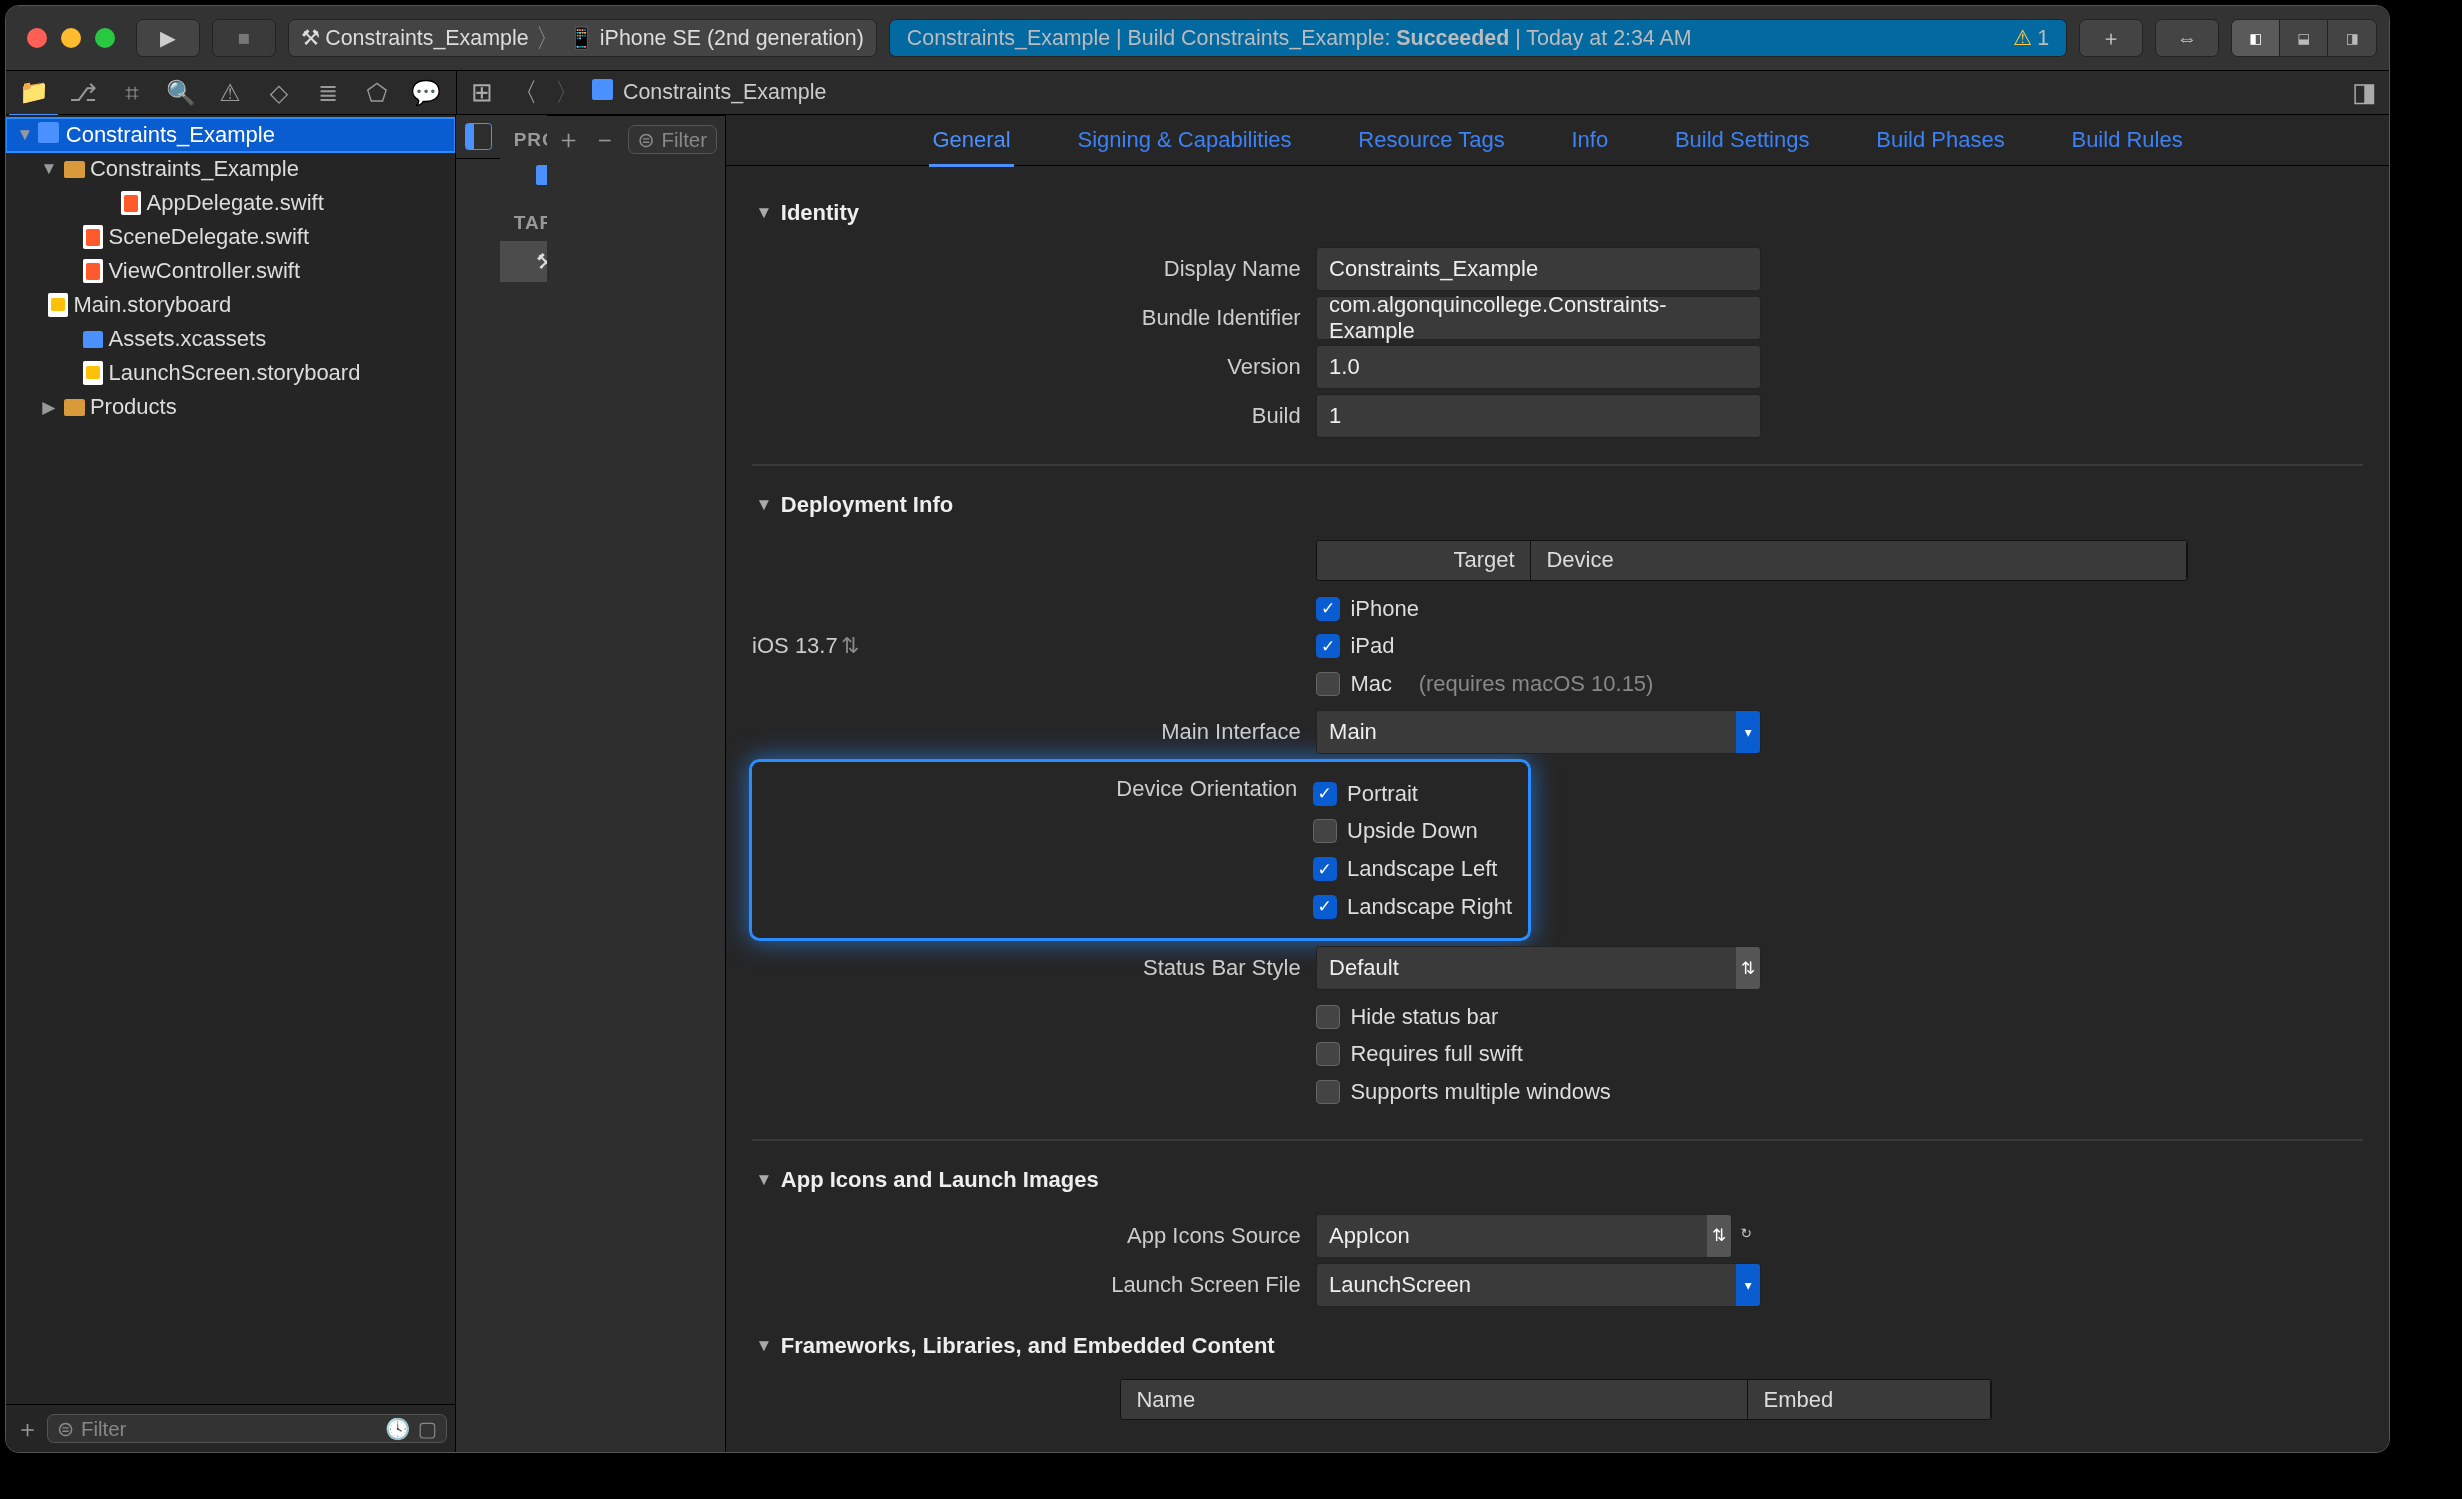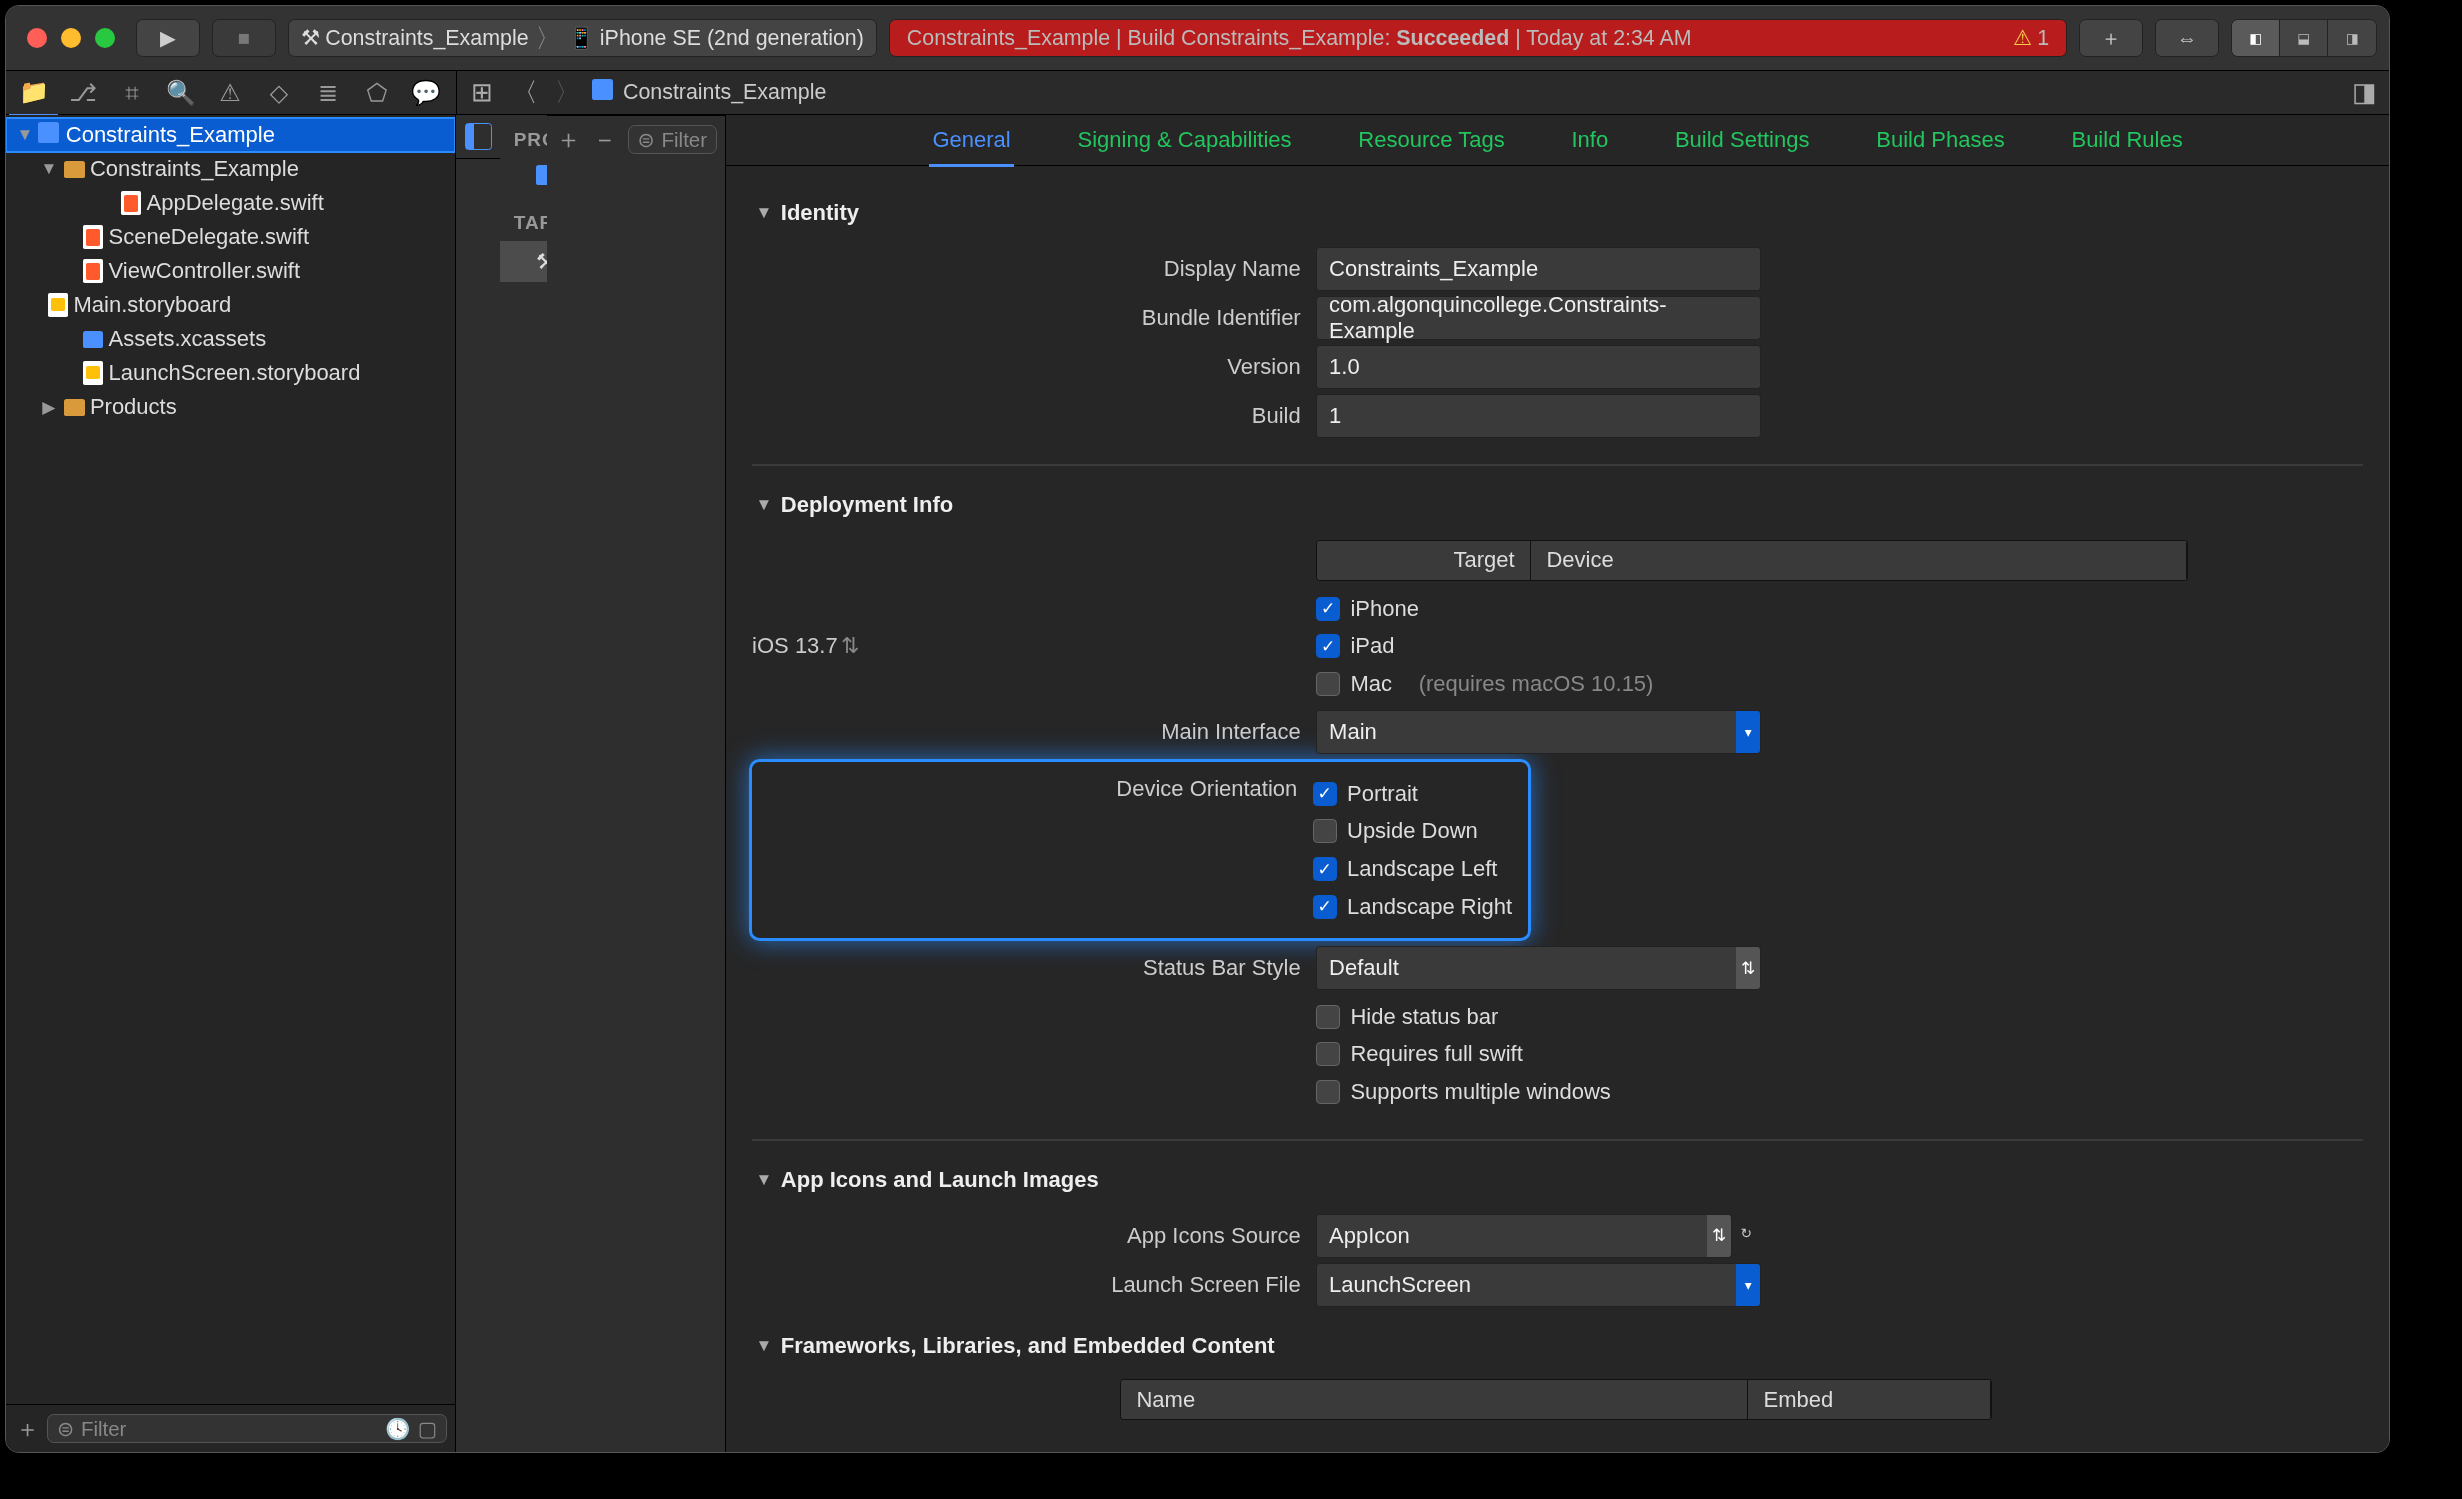--- a/index.html
+++ b/index.html
@@ -6,21 +6,21 @@
 body { background:#000; width:2462px; height:1500px; overflow:hidden; transform-origin:0 0;}
 .window { position:absolute; top:5.1px; left:5.1px; width:2385px; height:1448px; background:#1e1e1e; border:0.9px solid #555; border-radius:13.7px; overflow:hidden; display:flex; flex-direction:column; box-shadow:0 0 26px rgba(0,0,0,.8);}
 .titlebar { height:65px; background:#333333; border-bottom:0.9px solid #000; display:flex; align-items:center; padding:0 12px; gap:12px;}
 .traffic { display:flex; gap:13.7px; padding:0 8.5px;}
 .tl { width:20.5px; height:20.5px; border-radius:50%;}
 .tl.red{background:#ff5f57;} .tl.yellow{background:#febc2e;} .tl.green{background:#28c840;}
 .tb-btn { width:64px; height:38px; background:#444; border:0.9px solid #222; border-radius:6.8px; display:flex; align-items:center; justify-content:center; color:#ccc; font-size:20.5px;}
 .tb-stop { background:#3a3a3a; color:#777;}
 .scheme-bar { height:38px; background:#444; border:0.9px solid #222; border-radius:6.8px; display:flex; align-items:center; padding:0 12px; color:#ddd; font-size:21.4px; gap:5.1px;}
 .scheme-bar .sep { color:#888; margin:0 1.7px; font-size:26px;}
-.status-bar { flex:1; height:38px; background:#b91c1c; border:0.9px solid #222; border-radius:6.8px; display:flex; align-items:center; padding:0 17px; color:#bbb; font-size:21.4px; justify-content:space-between;}
+.status-bar { flex:1; height:38px; background:#0369a1; border:0.9px solid #222; border-radius:6.8px; display:flex; align-items:center; padding:0 17px; color:#bbb; font-size:21.4px; justify-content:space-between;}
 .status-bar .warn { display:flex; align-items:center; gap:5.1px;}
 .tb-right { display:flex; gap:12px;}
 .tb-seg { height:38px; background:#444; border:0.9px solid #222; border-radius:6.8px; display:flex; overflow:hidden;}
 .tb-seg > div { width:48px; display:flex; align-items:center; justify-content:center; color:#bbb; border-right:0.9px solid #222;}
 .tb-seg > div:last-child { border-right:none;}
 .tb-seg > div.active { background:#5a5a5a; color:#fff;}
 .nav-strip { height:44px; background:#2a2a2a; border-bottom:0.9px solid #000; display:flex;}
 .nav-icons { width:450px; display:flex; align-items:center; padding:0 3.4px;}
 .nav-icons .ni { width:49px; height:44px; display:flex; align-items:center; justify-content:center; color:#999; font-size:24px;}
 .nav-icons .ni.active { color:#4a90ff; border-bottom:1.7px solid #4a90ff;}
@@ -41,21 +41,21 @@
 .mid-side-btn { width:27px; height:27px; border:1.7px solid #4a90ff; border-radius:3.4px; display:flex; align-items:center;}
 .mid-side-btn::before{content:"";width:8.5px;height:100%;background:#4a90ff;}
 .mid-content { flex:1; overflow:auto;}
 .mid-header { padding:13.7px 13.7px 6.8px; color:#999; font-size:19px; font-weight:600; letter-spacing:0.9px;}
 .mid-item { height:41px; display:flex; align-items:center; padding:0 15.4px 0 31px; color:#ddd; font-size:22px; gap:8.5px;}
 .mid-item.sub { padding-left:36px;}
 .mid-item.sel { background:#4c4c4c;}
 .mid-bottom { height:48px; border-top:0.9px solid #000; display:flex; align-items:center; padding:0 8.5px; gap:10.3px; color:#999; font-size:26px;}
 .editor { flex:1; background:#262626; display:flex; flex-direction:column; overflow:hidden;}
 .tabs { height:51px; display:flex; align-items:flex-end; justify-content:center; gap:60px; border-bottom:0.9px solid #000; position:relative;}
-.tab { color:#22c55e; font-size:22px; padding:12px 3.4px; position:relative;}
+.tab { color:#3b82f6; font-size:22px; padding:12px 3.4px; position:relative;}
 .tab.active { color:#4a90ff;}
 .tab.active::after { content:""; position:absolute; bottom:-1.7px; left:0; right:0; height:2.6px; background:#4a90ff;}
 .editor-body { flex:1; overflow:auto; padding:17px 26px 51px;}
 .section { margin:17px 0 26px;}
 .sec-head { display:flex; align-items:center; gap:8.5px; color:#eee; font-size:22px; font-weight:600; margin:15.4px 0 20.5px 3.4px;}
 .sec-head .tri { font-size:17px; color:#aaa;}
 .form-row { display:flex; align-items:center; margin:5.1px 0; min-height:44px;}
 .form-label { width:564px; text-align:right; padding-right:15.4px; color:#ccc; font-size:22px;}
 .form-field { width:445px;}
 .text-input { width:100%; height:44px; background:#3a3a3a; border:0.9px solid #222; border-radius:3.4px; color:#eee; font-size:22px; padding:0 12px; display:flex; align-items:center;}

